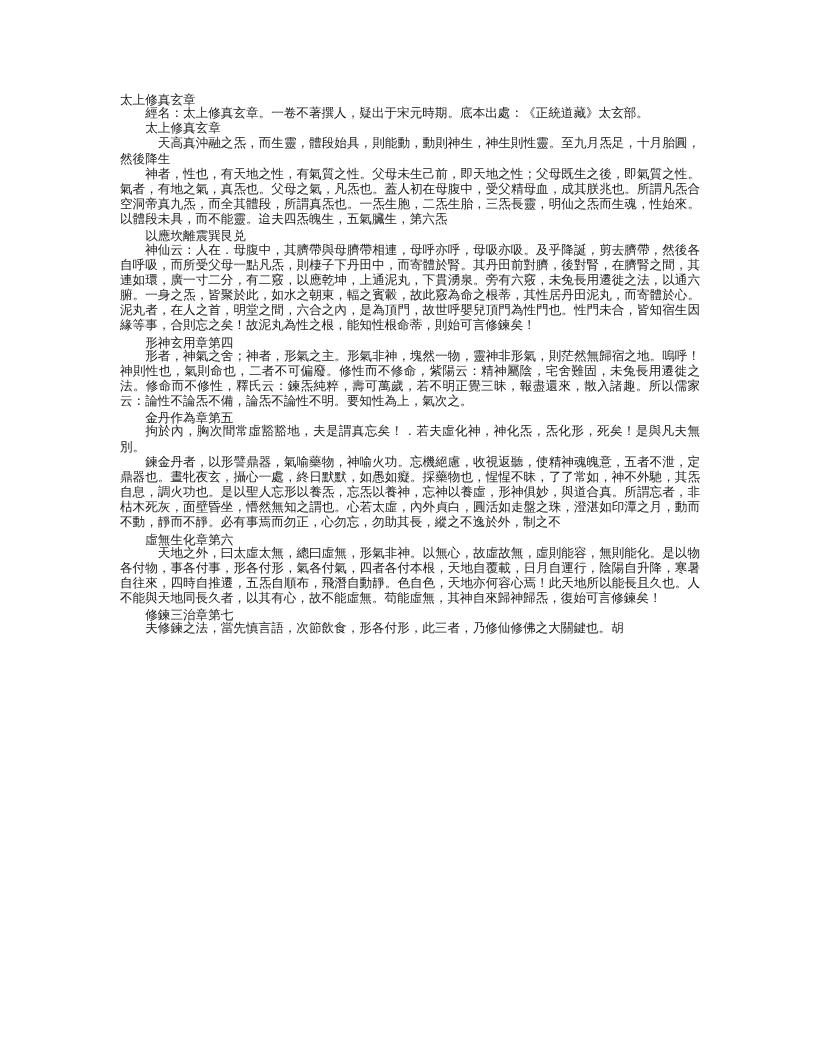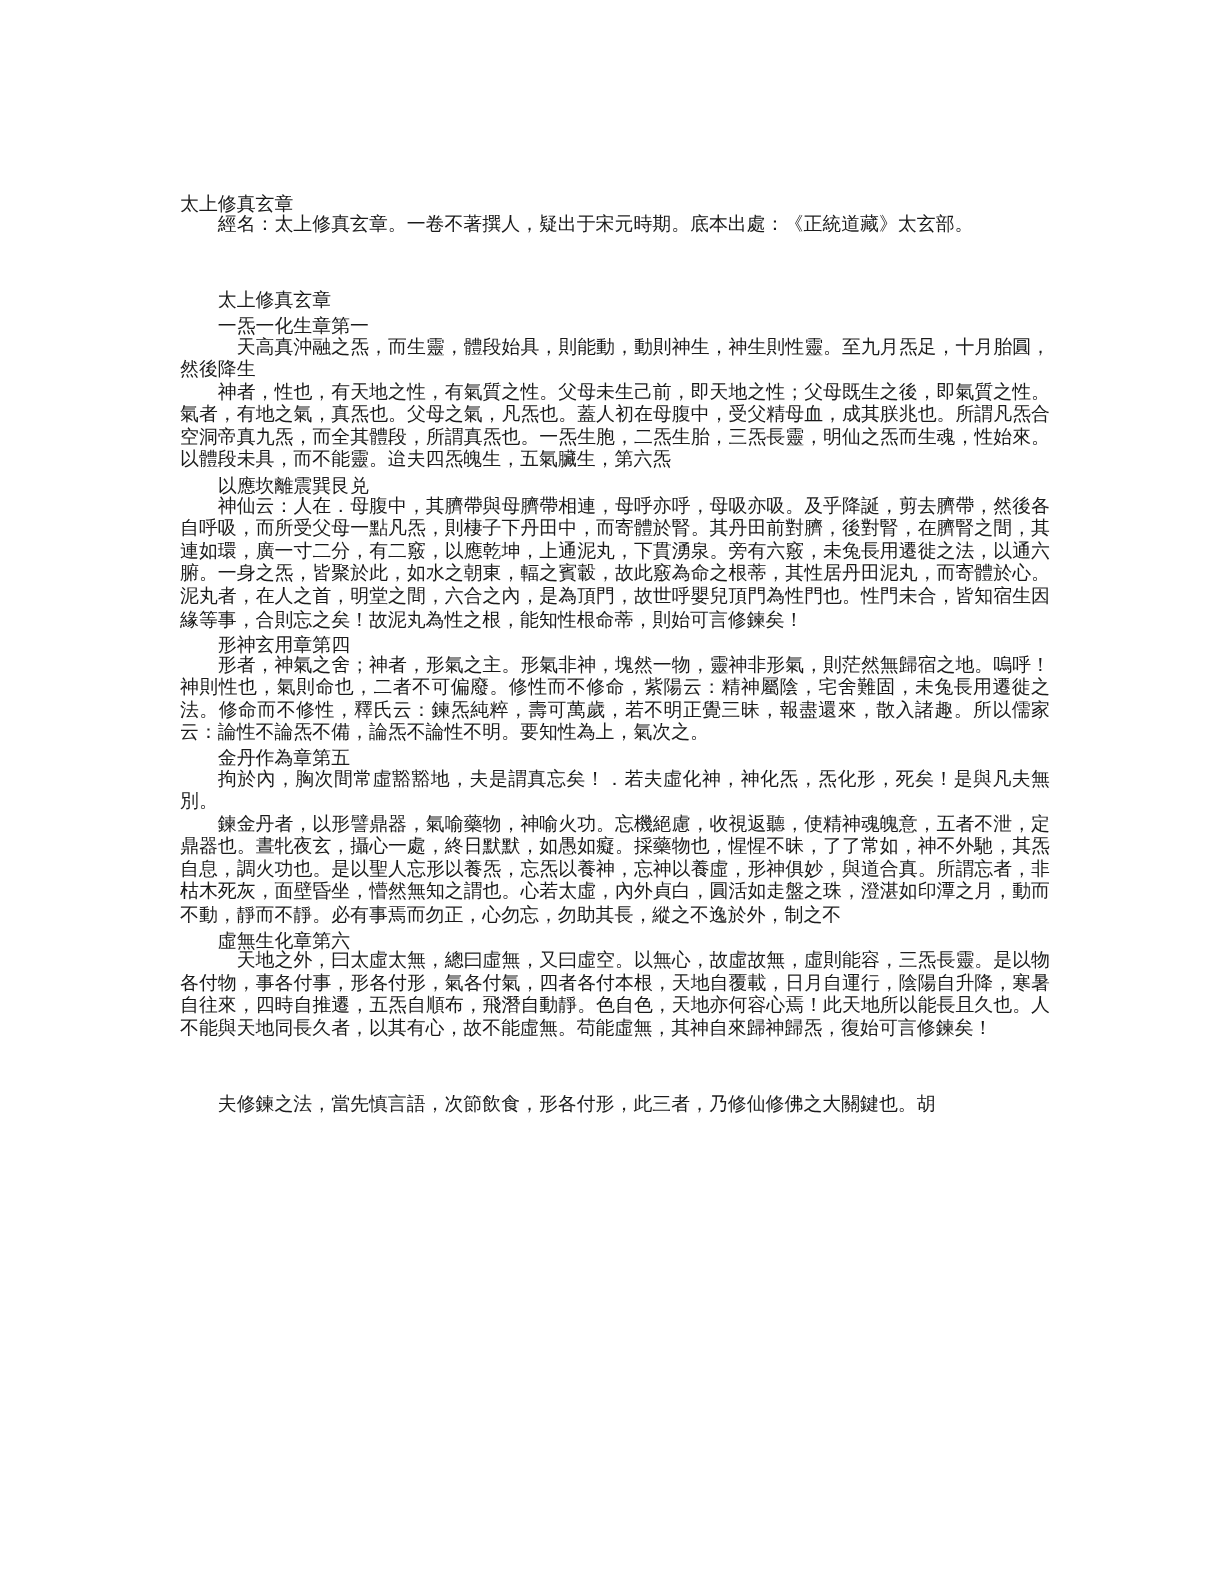--- a/index.html
+++ b/index.html
@@ -39,21 +39,20 @@
   
   p.para {
     margin: 0;
     text-indent: 2em;
     font-family: Liberation Mono, monospace;
   }
   
   p.para.nojust,
   p.flush.nojust {
     text-align: left;
-    margin-top: 36px;
   }
   
   p.heading {
     margin: 0;
     text-indent: 2em;
     text-align: left;
   }
   
   p.para.wide {
     text-indent: 3em;
@@ -64,21 +63,20 @@
 
 <div class="page">
   <div class="doc-body">
 
     <p class="flush nojust">太上修真玄章</p>
 
     <p class="para">經名：太上修真玄章。一卷不著撰人，疑出于宋元時期。底本出處：《正統道藏》太玄部。</p>
 
     <p class="para nojust">太上修真玄章</p>
 
-    <p class="heading">一炁一化生章第一</p>
 
     <p class="para wide">天高真沖融之炁，而生靈，體段始具，則能動，動則神生，神生則性靈。至九月炁足，十月胎圓，然後降生</p>
 
     <p class="para">神者，性也，有天地之性，有氣質之性。父母未生己前，即天地之性；父母既生之後，即氣質之性。氣者，有地之氣，真炁也。父母之氣，凡炁也。蓋人初在母腹中，受父精母血，成其朕兆也。所謂凡炁合空洞帝真九炁，而全其體段，所謂真炁也。一炁生胞，二炁生胎，三炁長靈，明仙之炁而生魂，性始來。以體段未具，而不能靈。迨夫四炁魄生，五氣臟生，第六炁</p>
 
     <p class="heading">以應坎離震巽艮兑</p>
 
     <p class="para">神仙云：人在．母腹中，其臍帶與母臍帶相連，母呼亦呼，母吸亦吸。及乎降誕，剪去臍帶，然後各自呼吸，而所受父母一點凡炁，則棲子下丹田中，而寄體於腎。其丹田前對臍，後對腎，在臍腎之間，其連如環，廣一寸二分，有二竅，以應乾坤，上通泥丸，下貫湧泉。旁有六竅，未兔長用遷徙之法，以通六腑。一身之炁，皆聚於此，如水之朝東，輻之賓轂，故此竅為命之根蒂，其性居丹田泥丸，而寄體於心。泥丸者，在人之首，明堂之間，六合之內，是為頂門，故世呼嬰兒頂門為性門也。性門未合，皆知宿生因緣等事，合則忘之矣！故泥丸為性之根，能知性根命蒂，則始可言修鍊矣！</p>
 
 
@@ -88,19 +86,20 @@
     <p class="para">形者，神氣之舍；神者，形氣之主。形氣非神，塊然一物，靈神非形氣，則茫然無歸宿之地。嗚呼！神則性也，氣則命也，二者不可偏廢。修性而不修命，紫陽云：精神屬陰，宅舍難固，未兔長用遷徙之法。修命而不修性，釋氏云：鍊炁純粹，壽可萬歲，若不明正覺三昧，報盡還來，散入諸趣。所以儒家云：論性不論炁不備，論炁不論性不明。要知性為上，氣次之。</p>
 
     <p class="heading">金丹作為章第五</p>
 
     <p class="para">拘於內，胸次間常虛豁豁地，夫是謂真忘矣！．若夫虛化神，神化炁，炁化形，死矣！是與凡夫無別。</p>
 
     <p class="para">鍊金丹者，以形譬鼎器，氣喻藥物，神喻火功。忘機絕慮，收視返聽，使精神魂魄意，五者不泄，定鼎器也。晝牝夜玄，攝心一處，終日默默，如愚如癡。採藥物也，惺惺不昧，了了常如，神不外馳，其炁自息，調火功也。是以聖人忘形以養炁，忘炁以養神，忘神以養虛，形神俱妙，與道合真。所謂忘者，非枯木死灰，面壁昏坐，懵然無知之謂也。心若太虛，內外貞白，圓活如走盤之珠，澄湛如印潭之月，動而不動，靜而不靜。必有事焉而勿正，心勿忘，勿助其長，縱之不逸於外，制之不</p>
 
     <p class="heading">虛無生化章第六</p>
 
-    <p class="para wide">天地之外，曰太虛太無，總曰虛無，又曰虛空。以無心，故虛故無，虛則能容，三炁長靈。是以物各付物，事各付事，形各付形，氣各付氣，四者各付本根，天地自覆載，日月自運行，陰陽自升降，寒暑自往來，四時自推遷，五炁自順布，飛潛自動靜。色自色，天地亦何容心焉！此天地所以能長且久也。人不能與天地同長久者，以其有心，故不能虛無。苟能虛無，其神自來歸神歸炁，復始可言修鍊矣！</p>
+    <p class="para wide">天地之外，曰太虛太無，總曰虛無，形氣非神。以無心，故虛故無，虛則能容，無則能化。是以物各付物，事各付事，形各付形，氣各付氣，四者各付本根，天地自覆載，日月自運行，陰陽自升降，寒暑自往來，四時自推遷，五炁自順布，飛潛自動靜。色自色，天地亦何容心焉！此天地所以能長且久也。人不能與天地同長久者，以其有心，故不能虛無。苟能虛無，其神自來歸神歸炁，復始可言修鍊矣！</p>
 
+    <p class="heading">修鍊三治章第七</p>
 
     <p class="para nojust">夫修鍊之法，當先慎言語，次節飲食，形各付形，此三者，乃修仙修佛之大關鍵也。胡</p>
 
   </div>
 </div>
 
 </body></html>

